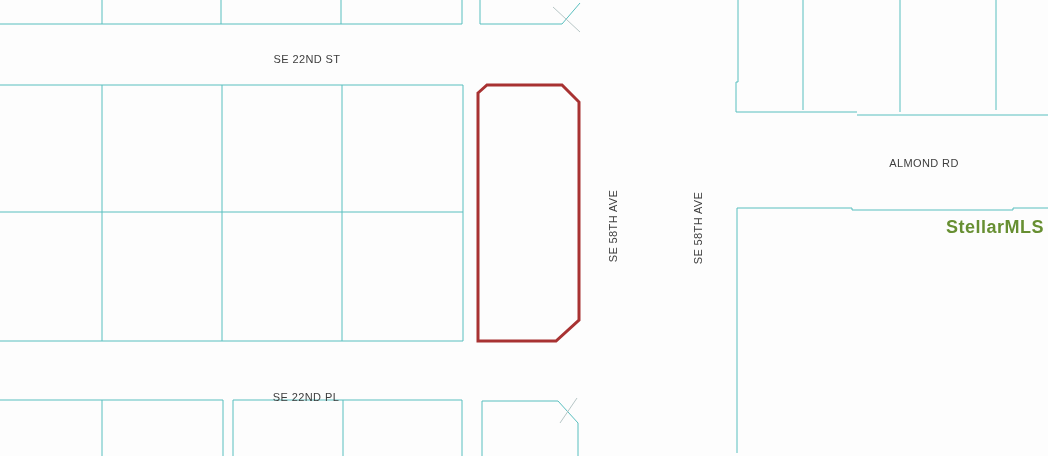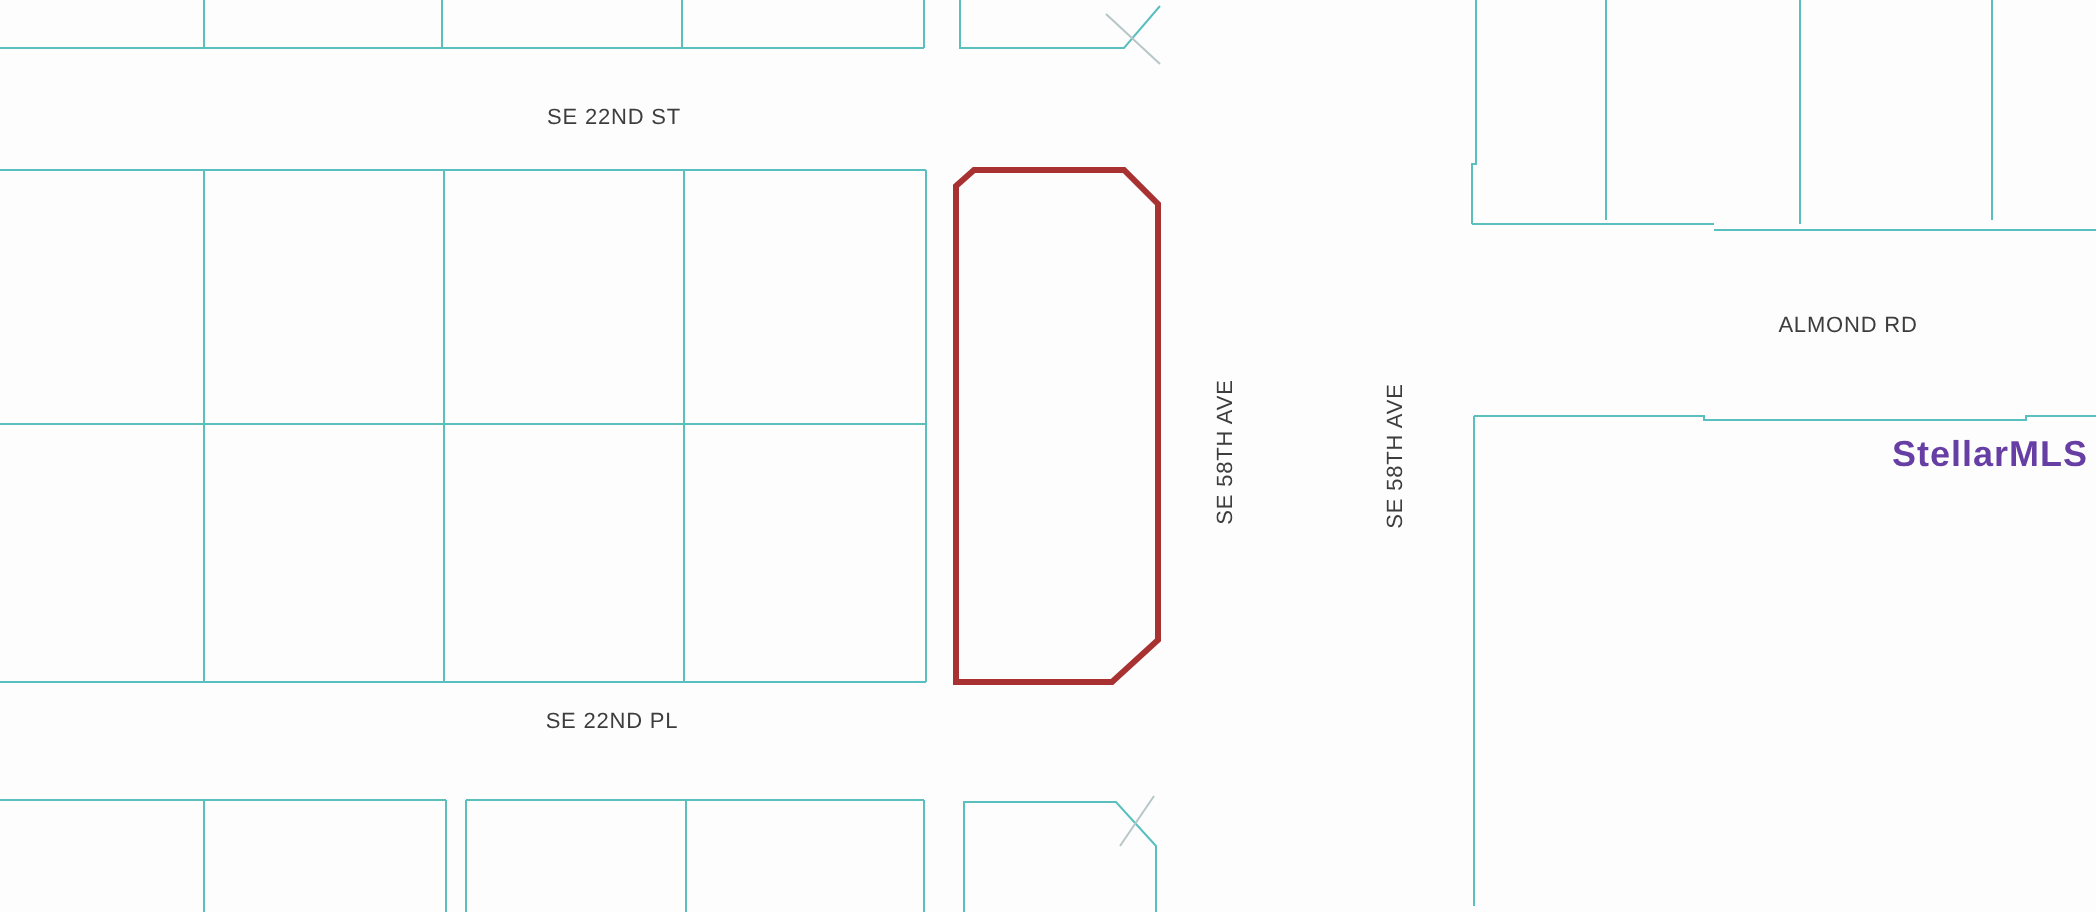--- a/index.html
+++ b/index.html
@@ -22,21 +22,21 @@
   }
   .map-label.vertical{
     transform:translate(-50%,-50%) rotate(-90deg);
   }
   .watermark{
     position:absolute;
     right:4px;top:217px;
     font-size:18px;
     font-weight:bold;
     letter-spacing:.5px;
-    color:#4c1d95;
+    color:#4d7c0f;
     opacity:.85;
     text-shadow:0 0 1px #ffffff,0 0 2px #ffffff;
     white-space:nowrap;
     user-select:none;
   }
 </style>
 </head>
 <body>
 
 <div class="map-viewport">
@@ -77,17 +77,17 @@
     </svg>
 
   <div class="map-label" style="left:307px;top:59px">SE 22ND ST</div>
 
   <div class="map-label vertical" style="left:613px;top:226px">SE 58TH AVE</div>
 
   <div class="map-label vertical" style="left:698px;top:228px">SE 58TH AVE</div>
 
   <div class="map-label" style="left:924px;top:163px">ALMOND RD</div>
 
-  <div class="map-label" style="left:306px;top:361px">SE 22ND PL</div>
+  <div class="map-label" style="left:306px;top:397px">SE 22ND PL</div>
 
   <div class="watermark">StellarMLS</div>
 
 </div>
 
 </body></html>

